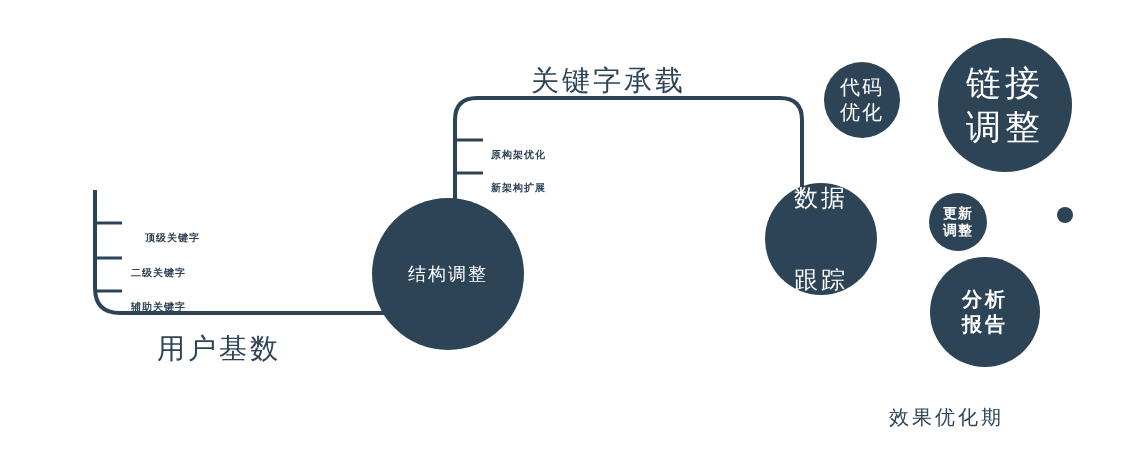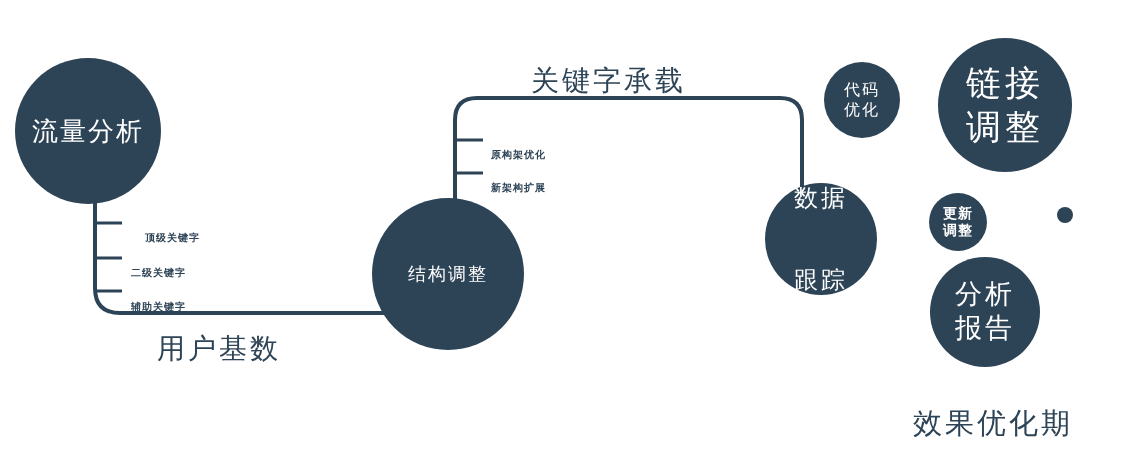--- a/index.html
+++ b/index.html
@@ -29,43 +29,43 @@
     flex-direction: column;
     align-items: center;
     justify-content: center;
     text-align: center;
     line-height: 1.25;
     z-index: 2;
   }
   .node-traffic   { left: 15px;  top: 58px;  width: 146px; height: 146px; font-size: 26px; letter-spacing: 2px; }
   .node-structure { left: 372px; top: 198px; width: 152px; height: 152px; font-size: 18px; letter-spacing: 2px; }
   .node-tracking  { left: 765px; top: 183px; width: 112px; height: 112px; font-size: 24px; letter-spacing: 3px; justify-content: space-between; }
-  .node-code      { left: 824px; top: 62px;  width: 76px;  height: 76px;  font-size: 16px; letter-spacing: 2px; }
+  .node-code      { left: 824px; top: 62px;  width: 76px;  height: 76px;  font-size: 20px; letter-spacing: 2px; }
   .node-link      { left: 938px; top: 38px;  width: 134px; height: 134px; font-size: 35px; letter-spacing: 4px; }
   .node-update    { left: 929px; top: 193px; width: 58px;  height: 58px;  font-size: 14px; font-weight: bold; letter-spacing: 1px; }
-  .node-report    { left: 930px; top: 257px; width: 110px; height: 110px; font-size: 27px; letter-spacing: 3px; }
+  .node-report    { left: 930px; top: 257px; width: 110px; height: 110px; font-size: 20px; letter-spacing: 3px; font-weight: bold; }
   .dot {
     position: absolute;
     left: 1057px; top: 207px;
     width: 16px; height: 16px;
     border-radius: 50%;
     background: var(--primary, #2d4356);
     z-index: 2;
   }
   .label {
     position: absolute;
     color: var(--primary, #2d4356);
     white-space: nowrap;
     z-index: 3;
   }
   .label-big { font-size: 28px; letter-spacing: 3px; font-weight: 500; }
   .label-small { font-size: 10px; font-weight: 600; letter-spacing: 1px; margin-top: 16px; }
   .label-keyword-carry { left: 531px; top: 62px; }
   .label-user-base     { left: 157px; top: 330px; }
-  .label-caption       { left: 889px; top: 404px; font-size: 29px; margin-left: 24px; }
+  .label-caption       { left: 889px; top: 404px; font-size: 20px; }
   .label-t1 { left: 145px; top: 215px; }
   .label-t2 { left: 131px; top: 250px; }
   .label-t3 { left: 131px; top: 284px; }
   .label-s1 { left: 491px; top: 132px; }
   .label-s2 { left: 491px; top: 165px; }
 </style>
 </head>
 <body>
 
 <div class="canvas">
@@ -74,23 +74,20 @@
 
     <path d="M 95 190 L 95 288 Q 95 313 120 313 L 400 313" fill="none" stroke="currentColor" stroke-width="4"></path>
 
     <path d="M 95 223 L 122 223 M 95 258 L 122 258 M 95 291 L 122 291" fill="none" stroke="currentColor" stroke-width="3"></path>
 
     <path d="M 455 210 L 455 120 Q 455 98 477 98 L 780 98 Q 802 98 802 120 L 802 195" fill="none" stroke="currentColor" stroke-width="4"></path>
 
     <path d="M 455 140 L 483 140 M 455 173 L 483 173" fill="none" stroke="currentColor" stroke-width="3"></path>
   </svg>
 
-  <div class="node node-traffic">
-    <span>流量分析</span>
-  </div>
 
   <div class="node node-structure">
     <span>结构调整</span>
   </div>
 
   <div class="node node-tracking">
     <span>数据</span>
     <span>跟踪</span>
   </div>
 

